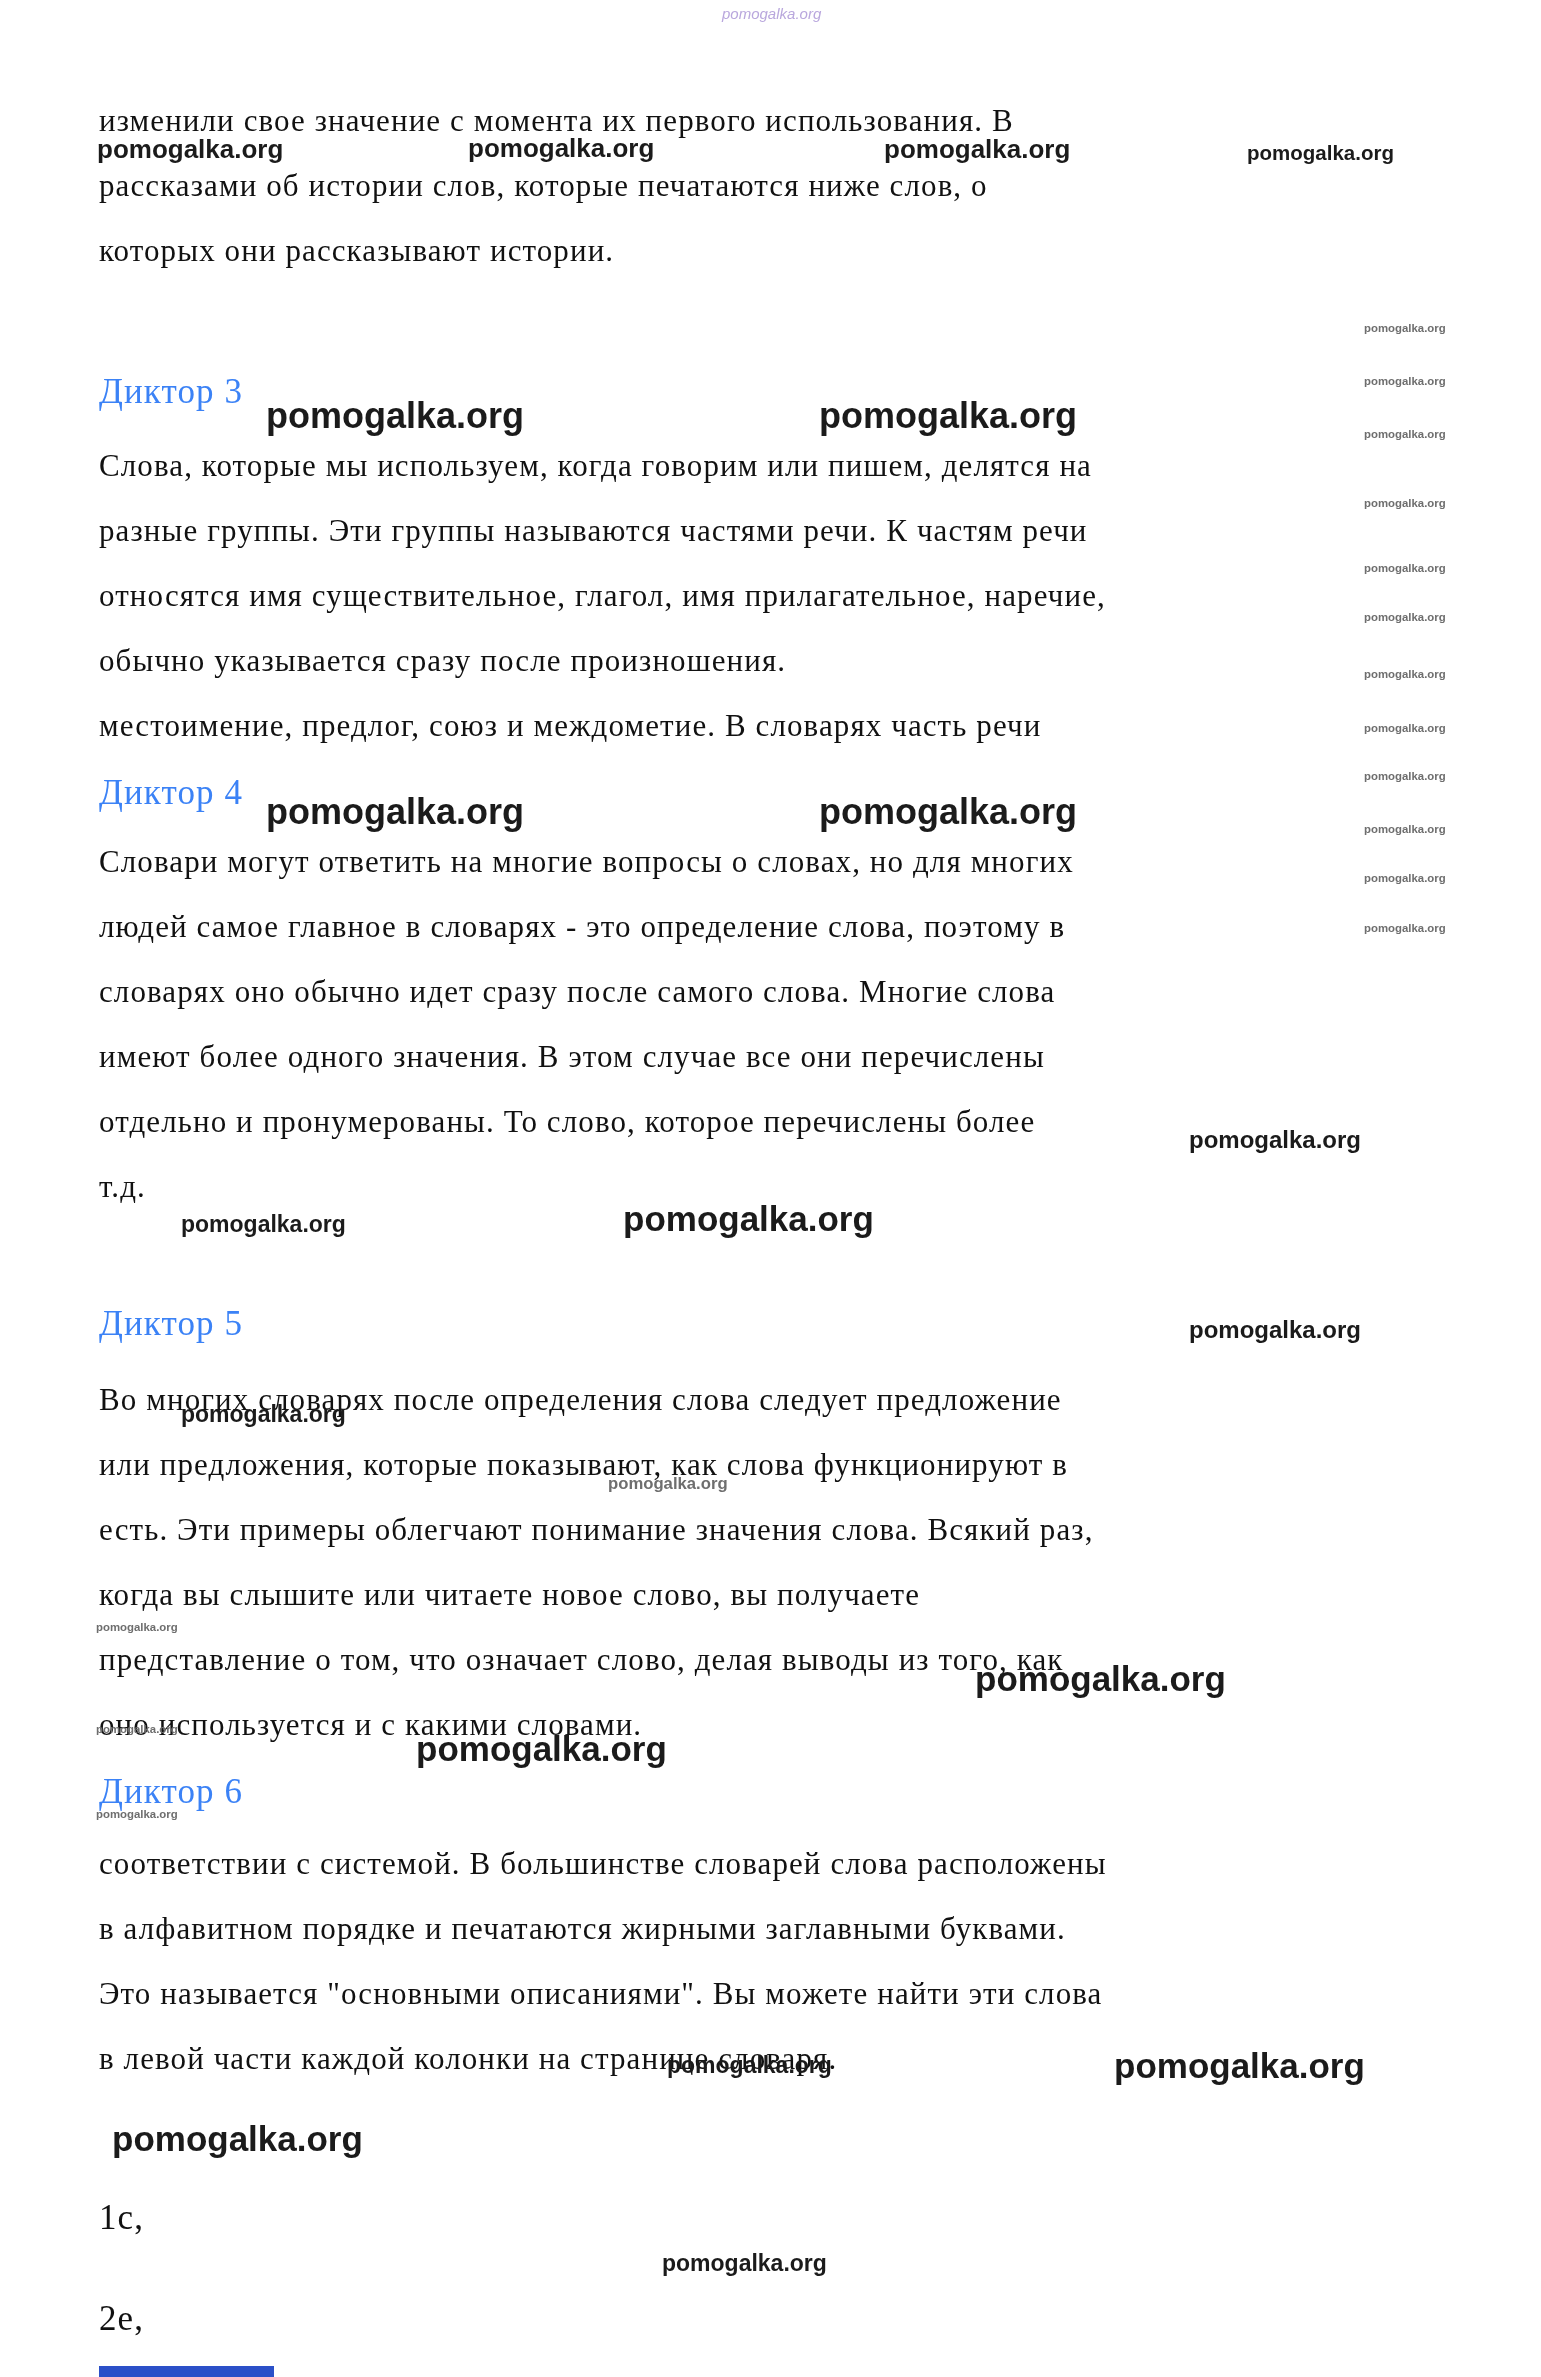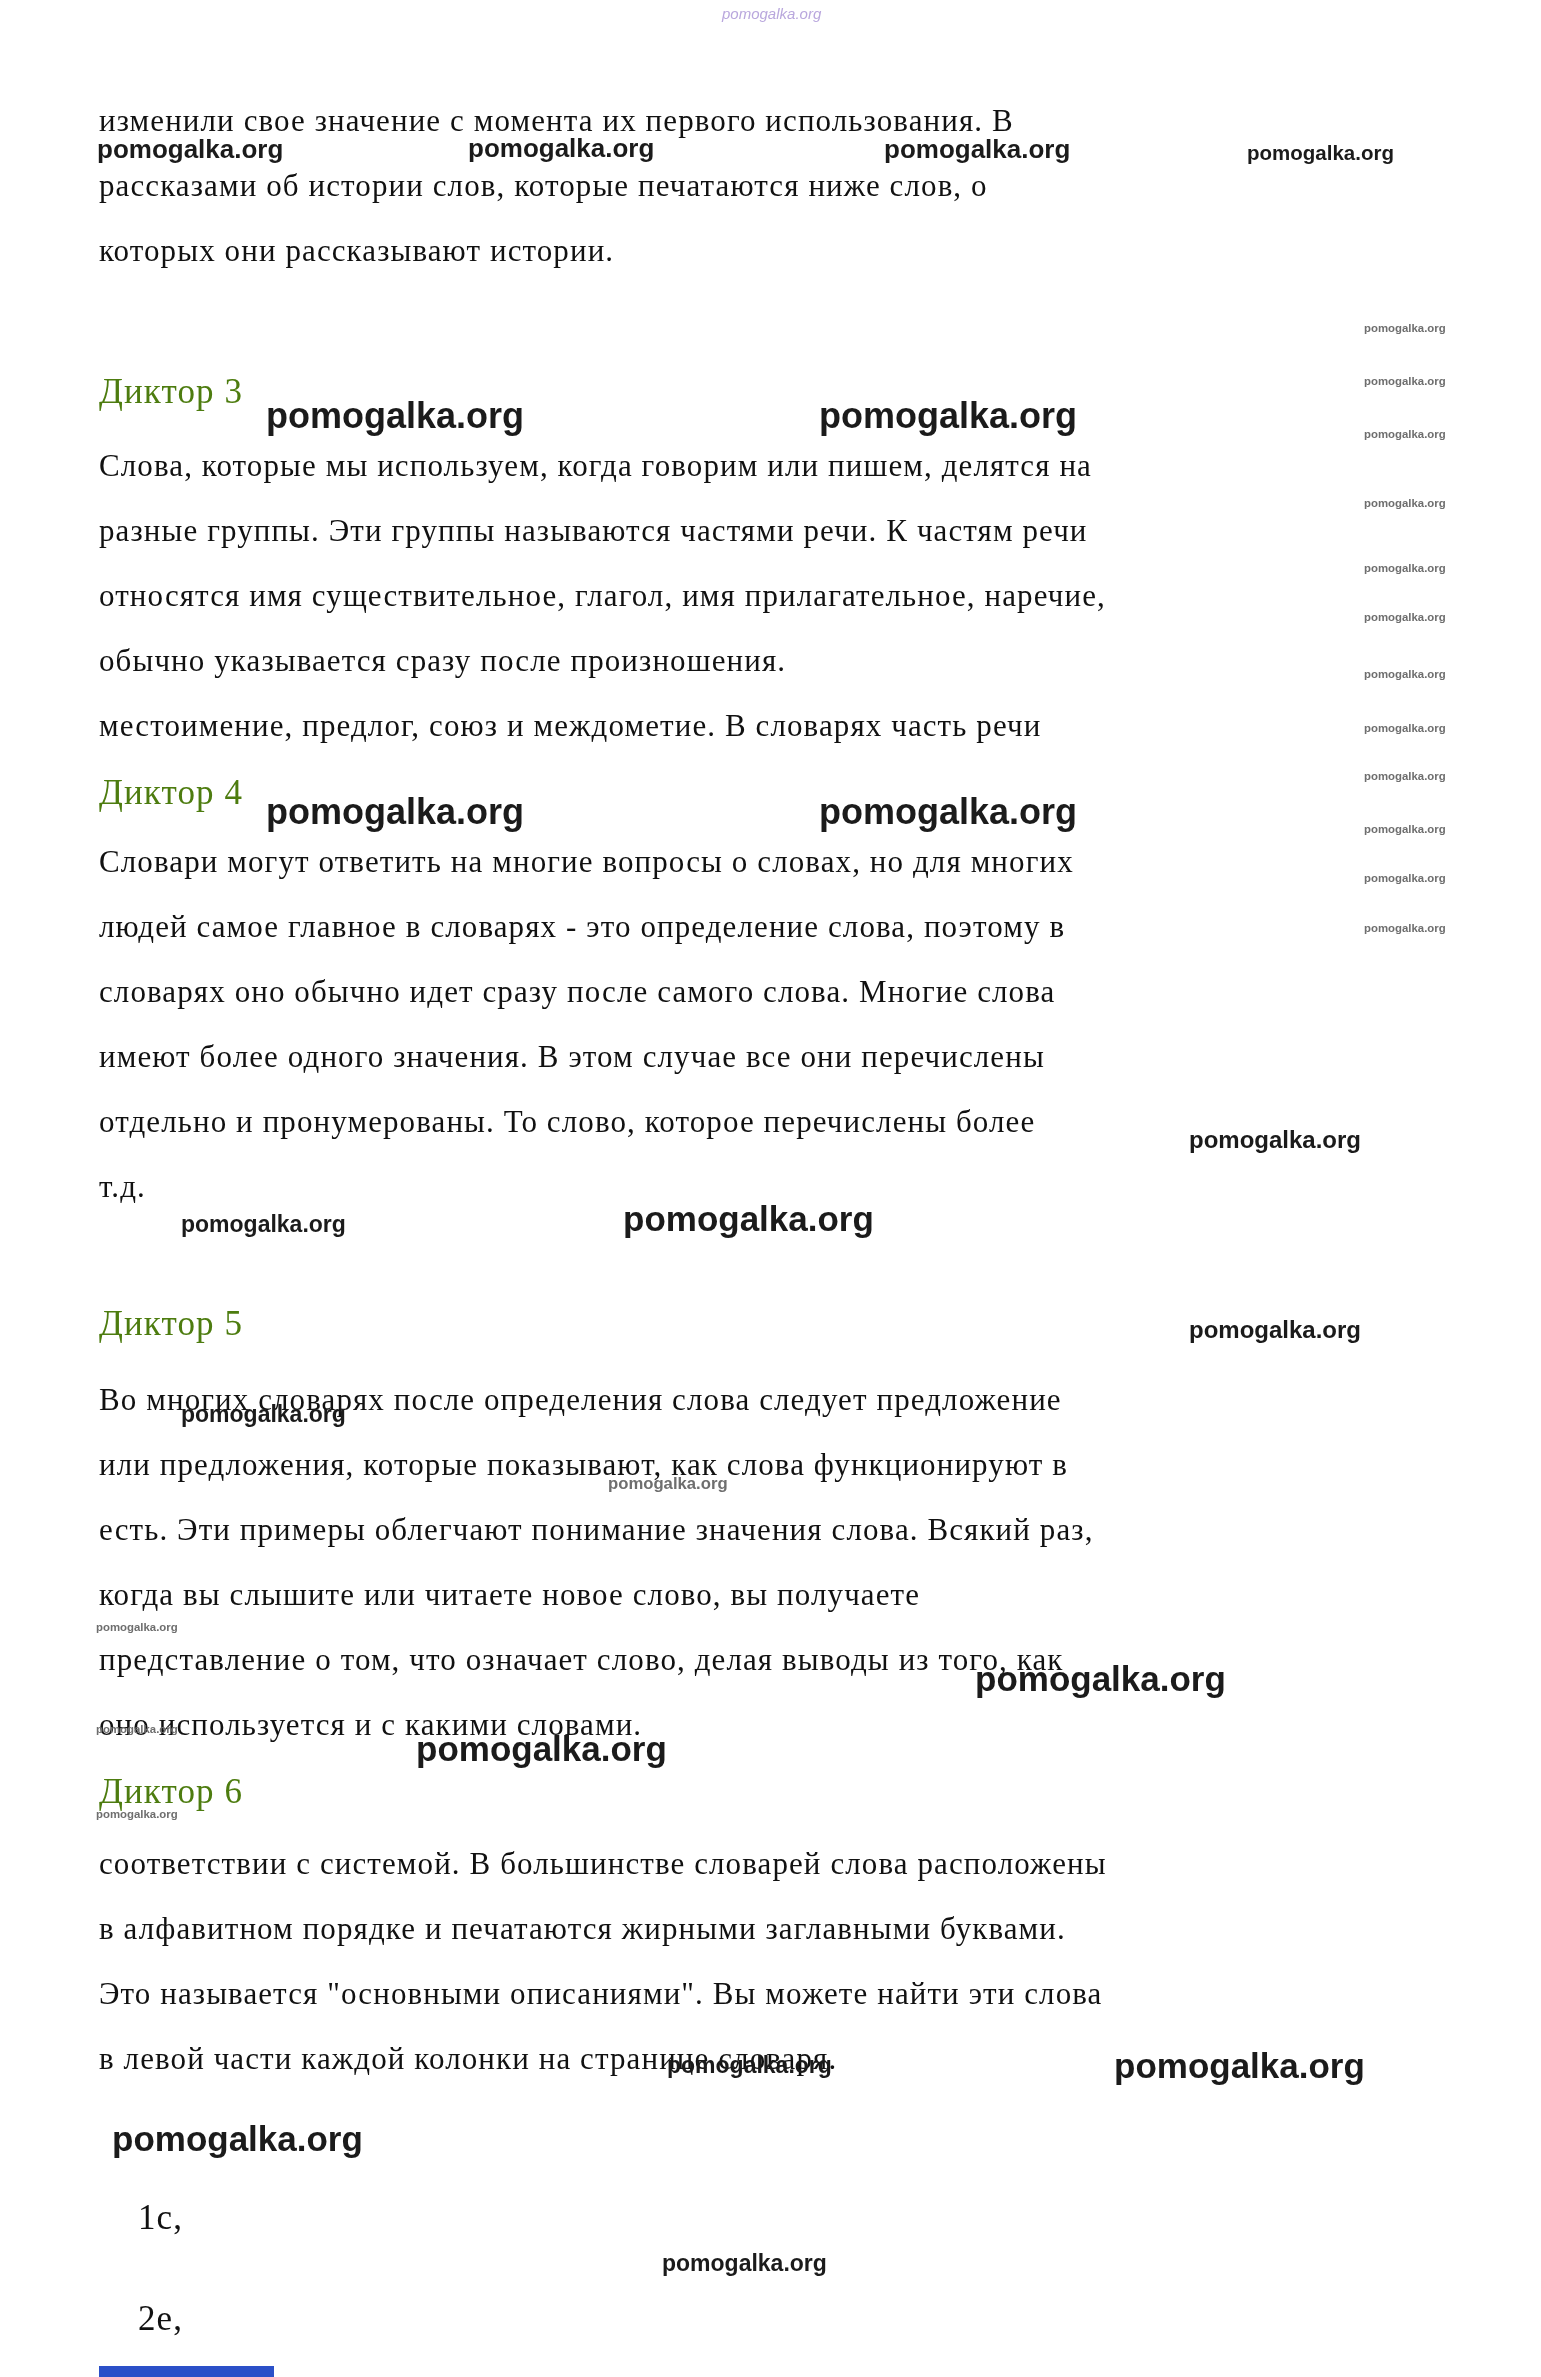--- a/index.html
+++ b/index.html
@@ -20,36 +20,35 @@
     font-size: 31px;
     letter-spacing: 1.1px;
   }
   .textblock .line {
     line-height: 65px;
     white-space: nowrap;
   }
   .heading {
     position: absolute;
     left: 99px;
-    color: #4d7c0f;
+    color: #3b82f6;
     font-size: 35px;
     letter-spacing: 1.1px;
     line-height: 65px;
     font-weight: 400;
     white-space: nowrap;
   }
   .answer {
     position: absolute;
     left: 99px;
     color: #111111;
     font-size: 35px;
     letter-spacing: 1.1px;
     line-height: 65px;
     white-space: nowrap;
-    margin-left: 39px;
   }
   .wm {
     position: absolute;
     font-family: "Liberation Sans", sans-serif;
     white-space: nowrap;
     line-height: 1.15;
     z-index: 5;
   }
   .wm-dark  { color: #1b1b1b; font-weight: 700; }
   .wm-gray  { color: #6e6e6e; font-weight: 600; }

